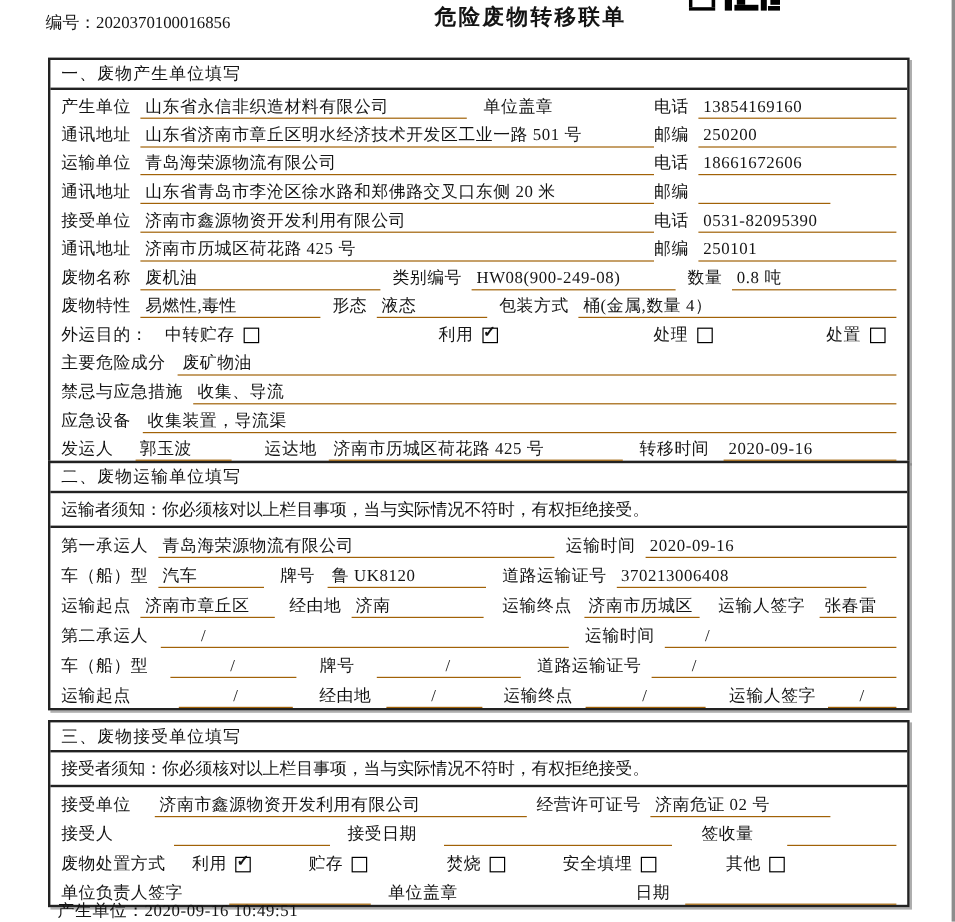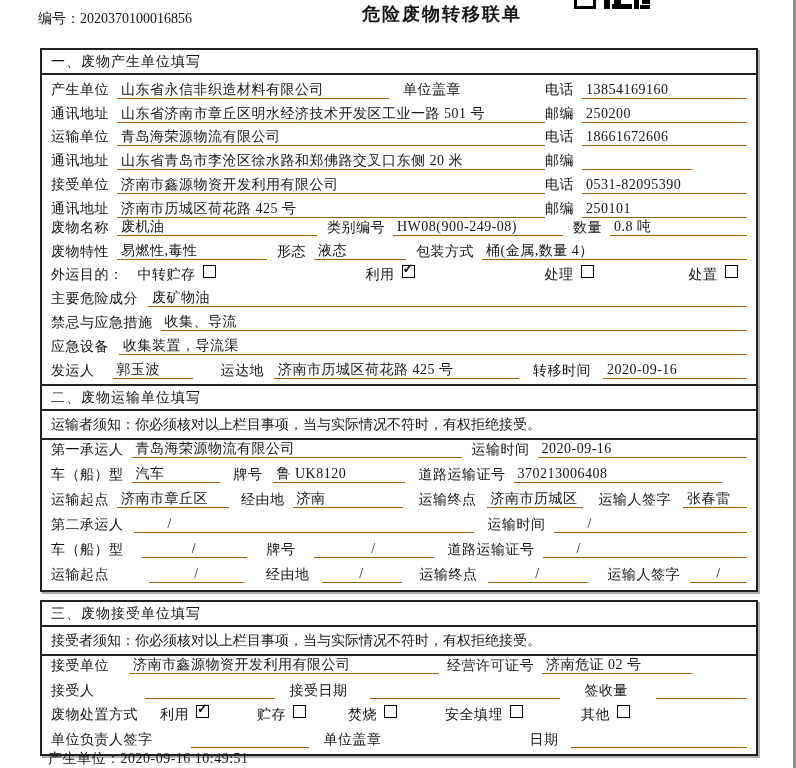--- a/index.html
+++ b/index.html
@@ -15,21 +15,21 @@
   .doc-title { position:absolute; left:0; right:0; top:2px; text-align:center; padding-left:88px;
     font-size:18px; font-weight:bold; letter-spacing:2px; white-space:nowrap; }
   .qr-frag { position:absolute; top:0; right:146px; width:76px; height:9px; }
   .form-wrap { position:absolute; left:40px; top:48px; width:718px; }
   .box { border:2px solid #222; background:#fff; box-sizing:border-box;
     box-shadow:2px 2px 0 rgba(130,130,130,0.65); }
   .sec2 { margin-top:-2px; }
   .sec3 { margin-top:8px; }
   .sec-title { font-weight:normal; padding:3px 9px 2px; border-bottom:2px solid #222; letter-spacing:1px; }
   .notice { padding:5px 9px 4px; border-bottom:2px solid #222; white-space:nowrap; }
-  .frow { display:flex; padding:0 9px; height:23.8px; box-sizing:border-box; }
+  .frow { display:flex; align-items:flex-end; padding:0 9px; height:23.8px; box-sizing:border-box; }
   .sec2 .frow { height:25px; }
   .sec3 .frow { height:24.4px; }
   .lbl { white-space:nowrap; line-height:19px; letter-spacing:0.5px; }
   .val { border-bottom:1px solid #a16207; padding:0 4px; white-space:nowrap; margin-left:8px;
     height:18px; line-height:18px; box-sizing:border-box; overflow:hidden; letter-spacing:0.5px; }
   .fx { flex:1 1 auto; }
   .ctr { text-align:center; }
   .sl { padding-left:34px; }
   .half-l { width:494px; display:flex; align-items:flex-end; flex:0 0 auto; }
   .half-r { flex:1; display:flex; align-items:flex-end; }
@@ -263,21 +263,21 @@
       <span class="lbl" style="margin-left:25px">签收量</span>
       <span class="val fx" style="margin-left:28px"></span>
     </div>
 
     <div class="frow">
       <span class="lbl">废物处置方式</span>
       <span class="lbl" style="margin-left:22px">利用</span>
       <span class="cb checked"></span>
       <span class="lbl" style="margin-left:48px">贮存</span>
       <span class="cb"></span>
-      <span class="lbl" style="margin-left:42px">焚烧</span>
+      <span class="lbl" style="margin-left:66px">焚烧</span>
       <span class="cb"></span>
       <span class="lbl" style="margin-left:48px">安全填埋</span>
       <span class="cb"></span>
       <span class="lbl" style="margin-left:58px">其他</span>
       <span class="cb"></span>
     </div>
 
     <div class="frow">
       <span class="lbl">单位负责人签字</span>
       <span class="val" style="margin-left:38px;width:118px"></span>

